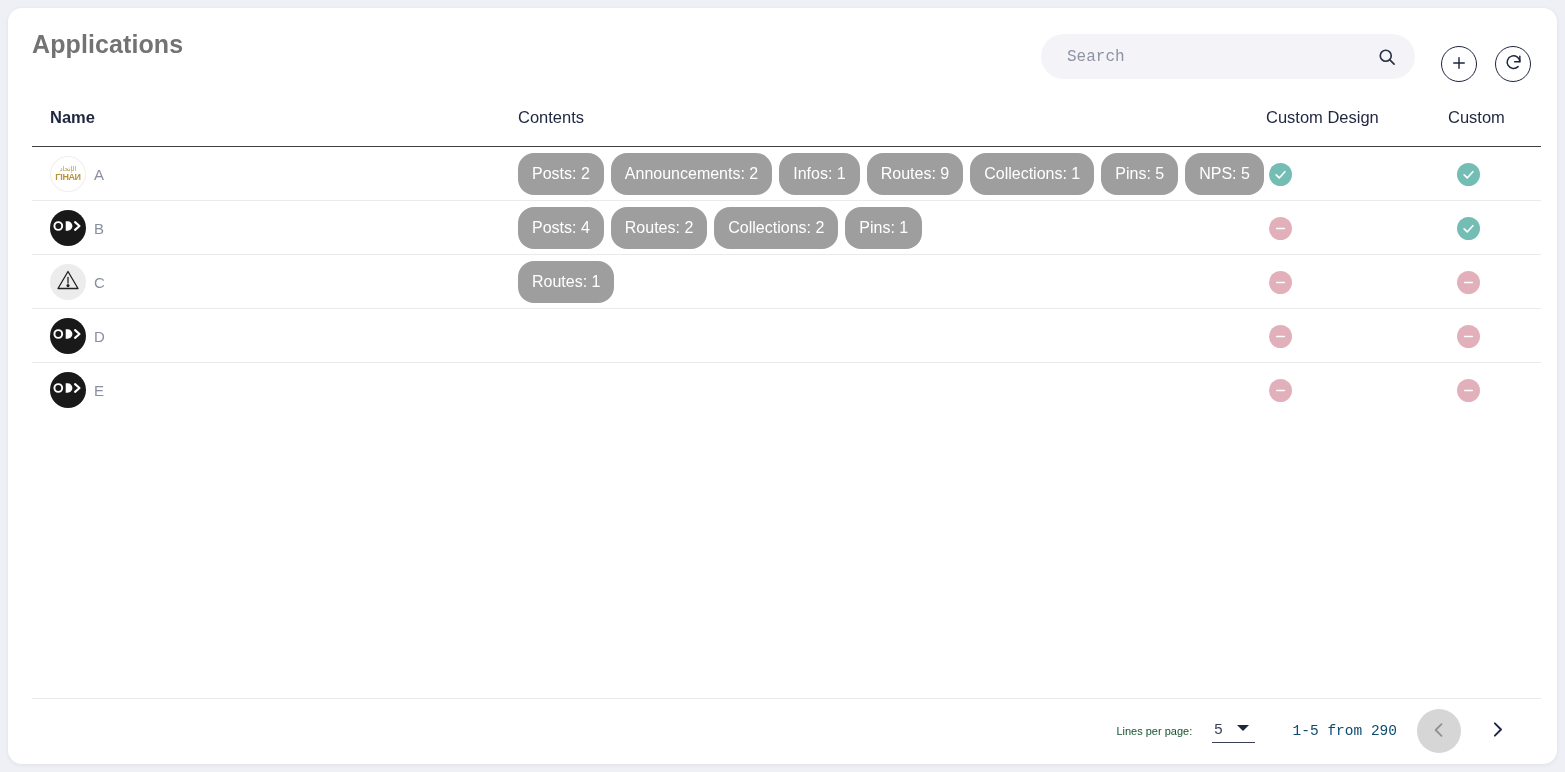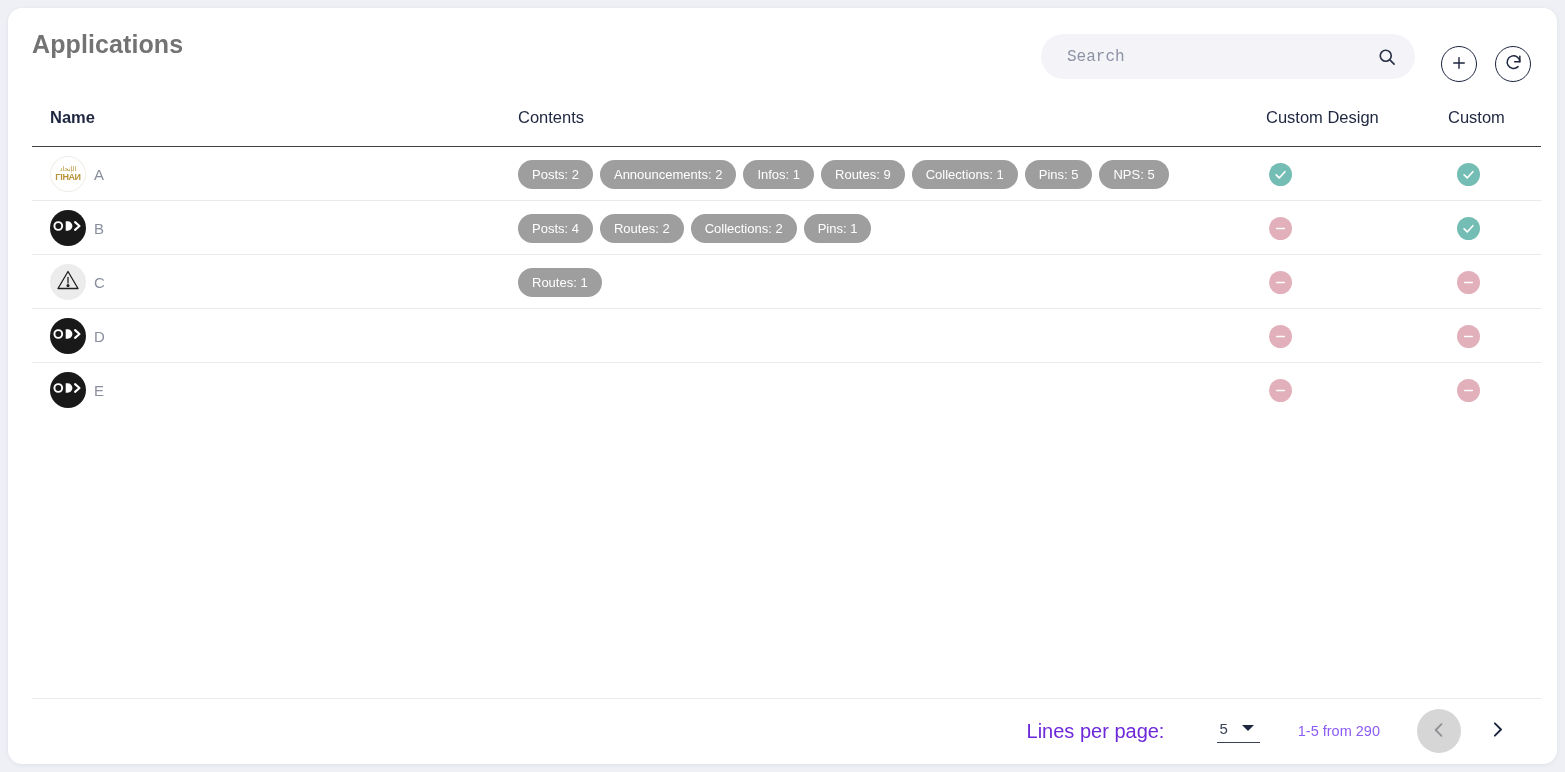--- a/index.html
+++ b/index.html
@@ -149,25 +149,25 @@
     top: 0;
     height: 54px;
     display: flex;
     align-items: center;
     gap: 7px;
   }
   .chip {
     background: #9e9e9e;
     color: #ffffff;
     border-radius: 16px;
-    height: 29px;
+    height: 42px;
     padding: 0 14px;
     display: flex;
     align-items: center;
-    font-size: 13px;
+    font-size: 16px;
     white-space: nowrap;
   }
 
   .cell-status {
     position: absolute;
     top: 0;
     height: 54px;
     display: flex;
     align-items: center;
     justify-content: center;
@@ -202,44 +202,45 @@
     top: 690px;
     width: 100%;
     height: 66px;
     display: flex;
     align-items: center;
     justify-content: flex-end;
     padding-right: 38px;
     gap: 0;
   }
   .lines-label {
-    font-size: 20px;
-    color: #6d28d9;
-    margin-right: 53px;
+    font-size: 11px;
+    color: #14532d;
+    margin-right: 20px;
   }
   .per-page-select {
     display: flex;
     align-items: center;
     gap: 14px;
     border-bottom: 1px solid #3a4157;
     padding: 0 6px 5px 2px;
     margin-right: 38px;
     cursor: pointer;
   }
   .per-page-value { font-size: 15px; color: #3a4157; }
   .caret {
     width: 0; height: 0;
     border-left: 6px solid transparent;
     border-right: 6px solid transparent;
     border-top: 6px solid #1e2640;
   }
   .range-label {
     font-size: 14.5px;
-    color: #8b5cf6;
-    margin-right: 37px;
+    color: #0c4a6e;
+    margin-right: 20px;
+    font-family: Liberation Mono, monospace;
   }
   .pager-btn {
     width: 44px;
     height: 44px;
     border-radius: 50%;
     border: none;
     background: transparent;
     display: flex;
     align-items: center;
     justify-content: center;

